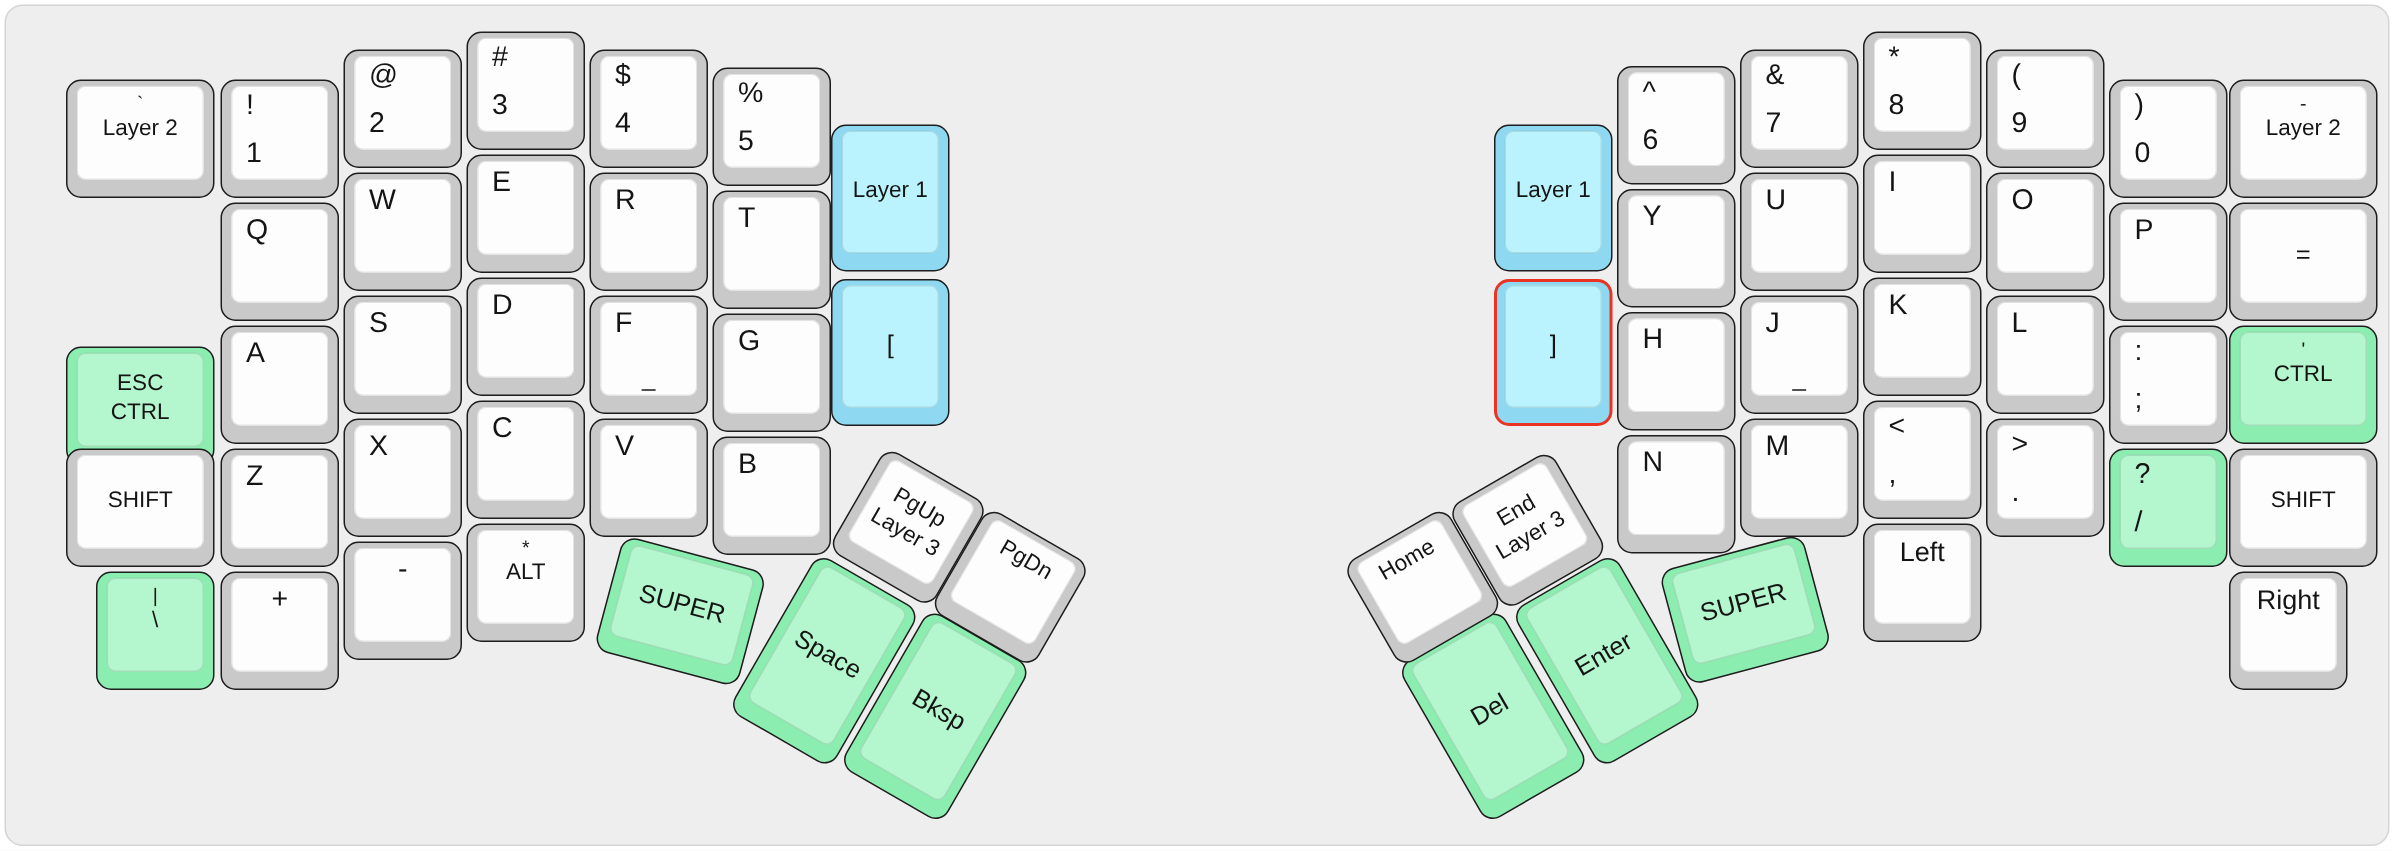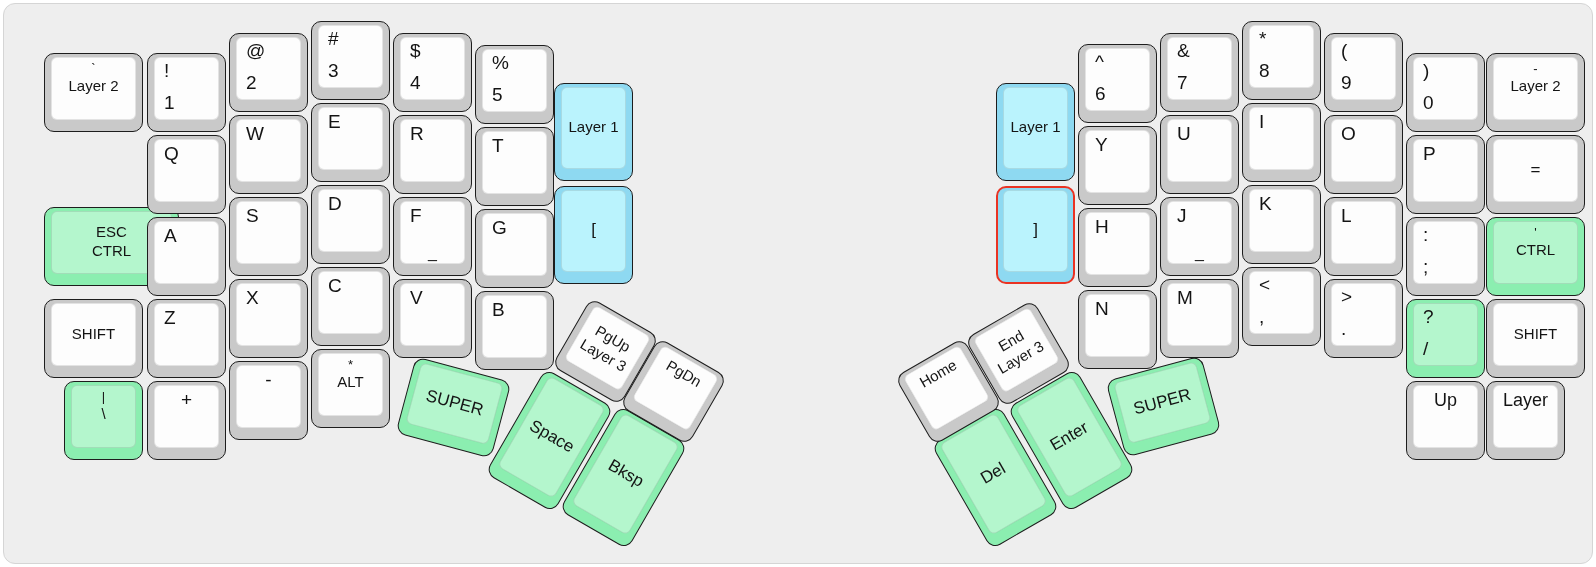--- a/index.html
+++ b/index.html
@@ -28,21 +28,21 @@
                font-size:16px;line-height:14px;}
 </style>
 </head>
 <body style="color: rgb(20, 20, 20);">
 
 <div class="panel" style="background: rgb(238, 238, 238); border: 1px solid rgb(213, 213, 213);">
     <div class="key t-smalltop" style="left: 40px; top: 49px; width: 99px; height: 79px;">
       <div class="cap" style="background: rgb(201, 201, 201); border-color: rgb(29, 29, 29);"></div>
       <div class="captop" style="background: rgb(253, 253, 253);"><span class="l l0">`</span><span class="l l1">Layer 2</span></div>
     </div>
-    <div class="key t-center" style="left: 40px; top: 203px; width: 99px; height: 79px; padding-left: 36px;">
+    <div class="key t-center" style="left: 40px; top: 227px; width: 99px; height: 79px;">
       <div class="cap" style="background: rgb(139, 238, 176); border-color: rgb(29, 29, 29);"></div>
       <div class="captop" style="background: rgb(180, 246, 205);"><span class="l l0">ESC</span><span class="l l1">CTRL</span></div>
     </div>
     <div class="key t-center" style="left: 40px; top: 295px; width: 99px; height: 79px;">
       <div class="cap" style="background: rgb(201, 201, 201); border-color: rgb(29, 29, 29);"></div>
       <div class="captop" style="background: rgb(253, 253, 253);"><span class="l l0">SHIFT</span></div>
     </div>
     <div class="key t-smalltop" style="left: 60px; top: 377px; width: 79px; height: 79px;">
       <div class="cap" style="background: rgb(139, 238, 176); border-color: rgb(29, 29, 29);"></div>
       <div class="captop" style="background: rgb(180, 246, 205);"><span class="l l0">|</span><span class="l l1">\</span></div>
@@ -216,20 +216,24 @@
       <div class="captop" style="background: rgb(253, 253, 253);"><span class="l l0">I</span></div>
     </div>
     <div class="key t-letter" style="left: 1238px; top: 181px; width: 79px; height: 79px;">
       <div class="cap" style="background: rgb(201, 201, 201); border-color: rgb(29, 29, 29);"></div>
       <div class="captop" style="background: rgb(253, 253, 253);"><span class="l l0">K</span></div>
     </div>
     <div class="key t-pair" style="left: 1238px; top: 263px; width: 79px; height: 79px;">
       <div class="cap" style="background: rgb(201, 201, 201); border-color: rgb(29, 29, 29);"></div>
       <div class="captop" style="background: rgb(253, 253, 253);"><span class="l l0">&lt;</span><span class="l l1">,</span></div>
     </div>
+    <div class="key t-topcenter" style="left: 1238px; top: 345px; width: 79px; height: 79px;">
+      <div class="cap" style="background: rgb(201, 201, 201); border-color: rgb(29, 29, 29);"></div>
+      <div class="captop" style="background: rgb(253, 253, 253); font-size: 18px;"><span class="l l0">Left</span></div>
+    </div>
     <div class="key t-pair" style="left: 1320px; top: 29px; width: 79px; height: 79px;">
       <div class="cap" style="background: rgb(201, 201, 201); border-color: rgb(29, 29, 29);"></div>
       <div class="captop" style="background: rgb(253, 253, 253);"><span class="l l0">(</span><span class="l l1">9</span></div>
     </div>
     <div class="key t-letter" style="left: 1320px; top: 111px; width: 79px; height: 79px;">
       <div class="cap" style="background: rgb(201, 201, 201); border-color: rgb(29, 29, 29);"></div>
       <div class="captop" style="background: rgb(253, 253, 253);"><span class="l l0">O</span></div>
     </div>
     <div class="key t-letter" style="left: 1320px; top: 193px; width: 79px; height: 79px;">
       <div class="cap" style="background: rgb(201, 201, 201); border-color: rgb(29, 29, 29);"></div>
@@ -248,43 +252,39 @@
       <div class="captop" style="background: rgb(253, 253, 253);"><span class="l l0">P</span></div>
     </div>
     <div class="key t-pair" style="left: 1402px; top: 213px; width: 79px; height: 79px;">
       <div class="cap" style="background: rgb(201, 201, 201); border-color: rgb(29, 29, 29);"></div>
       <div class="captop" style="background: rgb(253, 253, 253);"><span class="l l0">:</span><span class="l l1">;</span></div>
     </div>
     <div class="key t-pair" style="left: 1402px; top: 295px; width: 79px; height: 79px;">
       <div class="cap" style="background: rgb(139, 238, 176); border-color: rgb(29, 29, 29);"></div>
       <div class="captop" style="background: rgb(180, 246, 205);"><span class="l l0">?</span><span class="l l1">/</span></div>
     </div>
-    <div class="key t-topcenter" style="left: 1402px; top: 377px; width: 79px; height: 79px;">
-      <div class="cap" style="background: rgb(201, 201, 201); border-color: rgb(29, 29, 29);"></div>
-      <div class="captop" style="background: rgb(253, 253, 253); font-size: 18px;"><span class="l l0">Up</span></div>
-    </div>
     <div class="key t-smalltop" style="left: 1482px; top: 49px; width: 99px; height: 79px;">
       <div class="cap" style="background: rgb(201, 201, 201); border-color: rgb(29, 29, 29);"></div>
       <div class="captop" style="background: rgb(253, 253, 253);"><span class="l l0">-</span><span class="l l1">Layer 2</span></div>
     </div>
     <div class="key t-center" style="left: 1482px; top: 131px; width: 99px; height: 79px;">
       <div class="cap" style="background: rgb(201, 201, 201); border-color: rgb(29, 29, 29);"></div>
       <div class="captop" style="background: rgb(253, 253, 253); font-size: 17px;"><span class="l l0">=</span></div>
     </div>
     <div class="key t-smalltop" style="left: 1482px; top: 213px; width: 99px; height: 79px;">
       <div class="cap" style="background: rgb(139, 238, 176); border-color: rgb(29, 29, 29);"></div>
       <div class="captop" style="background: rgb(180, 246, 205);"><span class="l l0">'</span><span class="l l1">CTRL</span></div>
     </div>
     <div class="key t-center" style="left: 1482px; top: 295px; width: 99px; height: 79px;">
       <div class="cap" style="background: rgb(201, 201, 201); border-color: rgb(29, 29, 29);"></div>
       <div class="captop" style="background: rgb(253, 253, 253);"><span class="l l0">SHIFT</span></div>
     </div>
     <div class="key t-topcenter" style="left: 1482px; top: 377px; width: 79px; height: 79px;">
       <div class="cap" style="background: rgb(201, 201, 201); border-color: rgb(29, 29, 29);"></div>
-      <div class="captop" style="background: rgb(253, 253, 253); font-size: 18px;"><span class="l l0">Layer</span></div>
+      <div class="captop" style="background: rgb(253, 253, 253); font-size: 18px;"><span class="l l0">Right</span></div>
     </div>
     <div class="key t-center" style="left: 952px; top: 413px; width: 79px; height: 121px; transform: rotate(-30deg);">
       <div class="cap" style="background: rgb(139, 238, 176); border-color: rgb(29, 29, 29);"></div>
       <div class="captop" style="background: rgb(180, 246, 205); font-size: 17px;"><span class="l l0">Del</span></div>
     </div>
     <div class="key t-center" style="left: 1028px; top: 376px; width: 79px; height: 121px; transform: rotate(-30deg);">
       <div class="cap" style="background: rgb(139, 238, 176); border-color: rgb(29, 29, 29);"></div>
       <div class="captop" style="background: rgb(180, 246, 205); font-size: 17px;"><span class="l l0">Enter</span></div>
     </div>
     <div class="key t-center" style="left: 1110px; top: 363px; width: 99px; height: 79px; transform: rotate(-15deg);">

